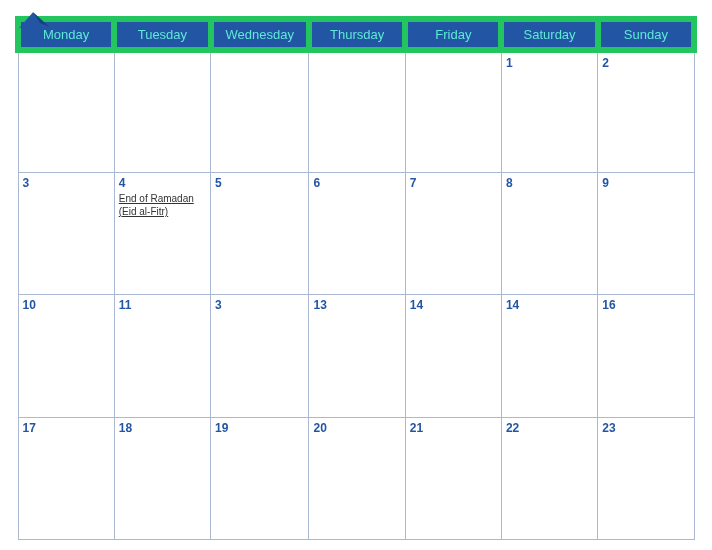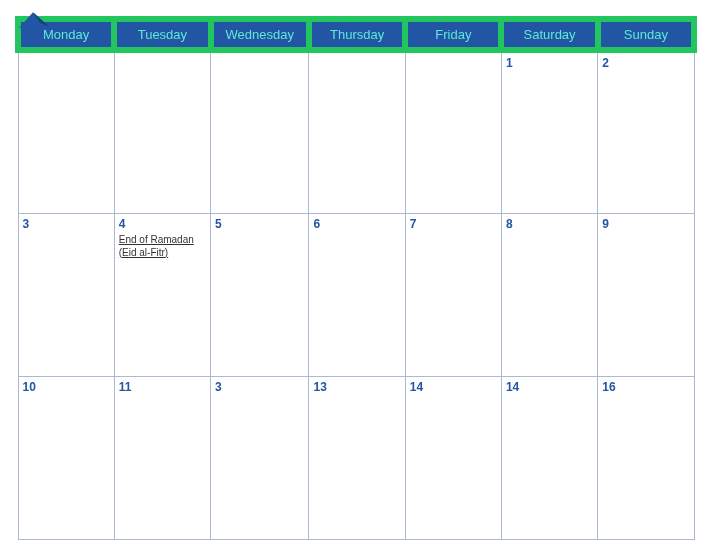--- a/index.html
+++ b/index.html
@@ -187,15 +187,38 @@
           <td>
             <div class="day-number">14</div>
           </td>
           <td>
             <div class="day-number">14</div>
           </td>
           <td>
             <div class="day-number">16</div>
           </td>
         </tr>
+        <tr>
+          <td>
+            <div class="day-number">17</div>
+          </td>
+          <td>
+            <div class="day-number">18</div>
+          </td>
+          <td>
+            <div class="day-number">19</div>
+          </td>
+          <td>
+            <div class="day-number">20</div>
+          </td>
+          <td>
+            <div class="day-number">21</div>
+          </td>
+          <td>
+            <div class="day-number">22</div>
+          </td>
+          <td>
+            <div class="day-number">23</div>
+          </td>
+        </tr>
       </tbody>
   </table>
 </div>
 
 </body></html>

